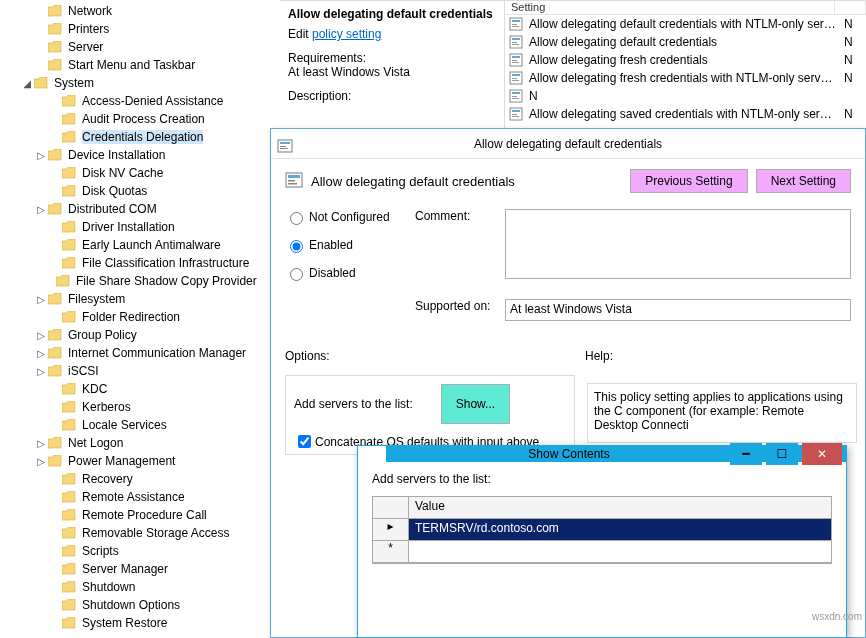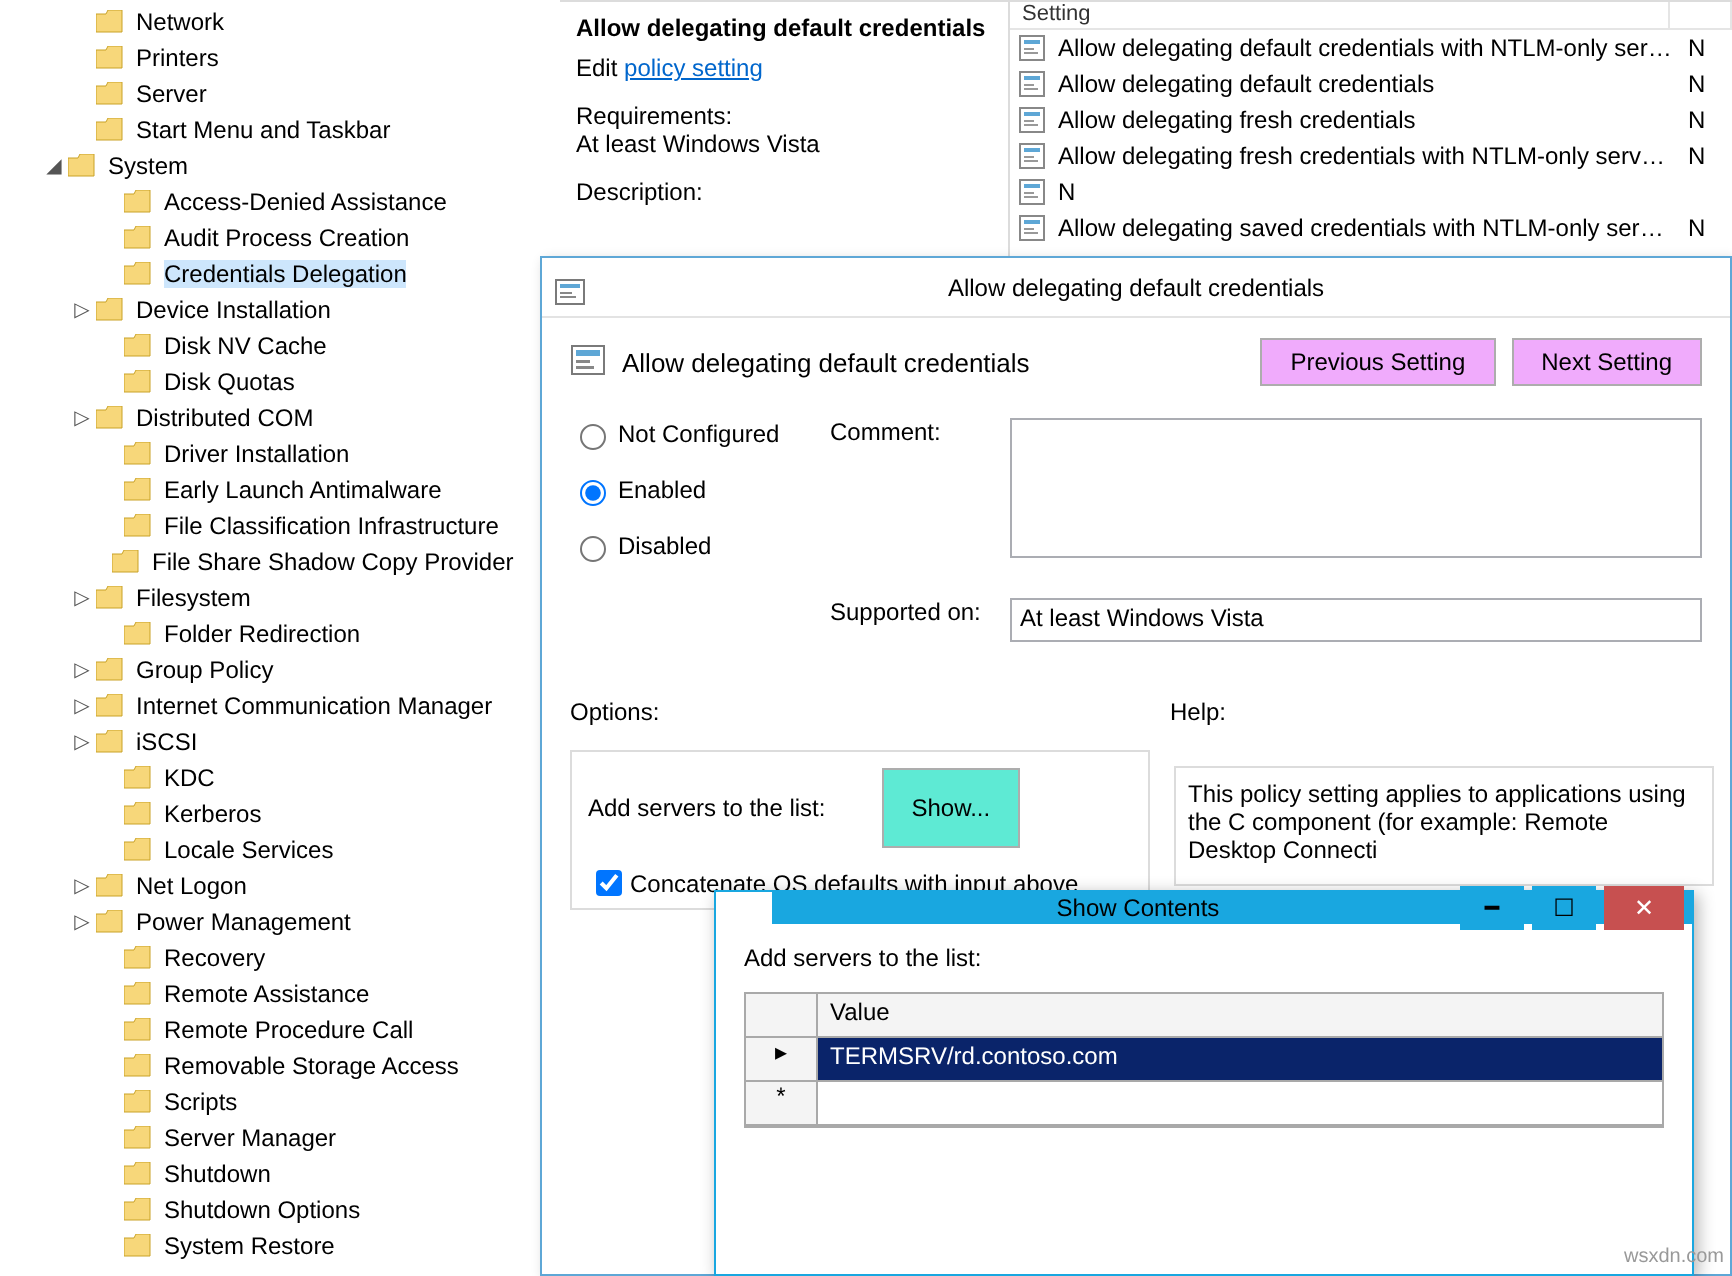--- a/index.html
+++ b/index.html
@@ -60,21 +60,21 @@
   .win-btn.close { background:#c75050; color:#fff; width:40px;}
   .dialog2-body { padding:10px 14px; }
   .d2-grid { margin-top:10px; border:1px solid #a9a9a9; }
   .d2-head { display:flex; background:#f4f4f4; border-bottom:1px solid #a9a9a9; height:22px;}
   .d2-head .c1 { width:36px; border-right:1px solid #a9a9a9; }
   .d2-head .c2 { flex:1; padding:2px 6px; }
   .d2-row { display:flex; height:22px; }
   .d2-row .c1 { width:36px; border-right:1px solid #a9a9a9; text-align:center; background:#f4f4f4; border-bottom:1px solid #a9a9a9;}
   .d2-row .c2 { flex:1; padding:2px 6px; border-bottom:1px solid #a9a9a9;}
   .d2-row.sel .c2 { background:#0a246a; color:#fff; }
-  .watermark { position:absolute; right:4px; bottom:4px; font-size:10px; color:#999;}
+  .watermark { position:absolute; right:4px; bottom:16px; font-size:10px; color:#999;}
 </style>
 </head>
 <body>
 
 <div class="tree" id="tree">
     <div class="tree-row" style="padding-left: 34px;">
       <span class="tree-toggle"></span>
       <span class="folder-icon">
         <svg viewBox="0 0 14 12">
           <path d="M0 2 L5 2 L6 0 L13 0 L13 11 L0 11 Z" fill="#f7d77a" stroke="#c9a227" stroke-width="0.5"></path>

